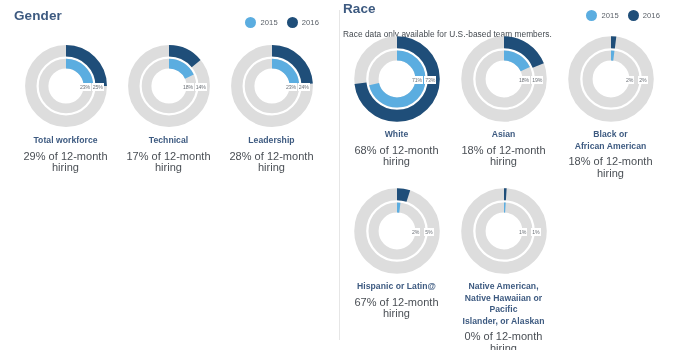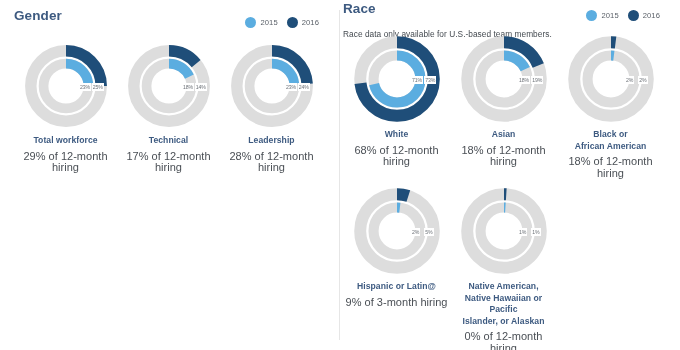--- a/index.html
+++ b/index.html
@@ -230,21 +230,21 @@
               <circle cx="50" cy="50" r="25.5" fill="none" stroke="#dddddd" stroke-width="11"></circle>
               <circle cx="50" cy="50" r="40" fill="none" stroke="#1f4e79" stroke-width="13" stroke-dasharray="12.566370614359172 251.32741228718345" transform="rotate(-90 50 50)"></circle>
               <circle cx="50" cy="50" r="25.5" fill="none" stroke="#5bade0" stroke-width="11" stroke-dasharray="3.204424506661589 160.22122533307945" transform="rotate(-90 50 50)"></circle>
             </svg>
             <div class="donut-labels">
               <span class="pct pct-in" style="left: 60.46px; top: 42.5px;">2%</span>
               <span class="pct pct-out" style="left: 73.8px; top: 42.5px;">5%</span>
             </div>
           </div>
           <div class="cap-title">Hispanic or Latin@</div>
-          <div class="cap-sub">9% of 3-month hiring</div>
+          <div class="cap-sub">67% of 12-month hiring</div>
         </div>
         <div class="cell">
           <div class="donut-wrap">
             <svg class="donut" width="92" height="92" viewBox="0 0 100 100">
               <circle cx="50" cy="50" r="40" fill="none" stroke="#dddddd" stroke-width="13"></circle>
               <circle cx="50" cy="50" r="25.5" fill="none" stroke="#dddddd" stroke-width="11"></circle>
               <circle cx="50" cy="50" r="40" fill="none" stroke="#1f4e79" stroke-width="13" stroke-dasharray="2.5132741228718345 251.32741228718345" transform="rotate(-90 50 50)"></circle>
               <circle cx="50" cy="50" r="25.5" fill="none" stroke="#5bade0" stroke-width="11" stroke-dasharray="1.6022122533307945 160.22122533307945" transform="rotate(-90 50 50)"></circle>
             </svg>
             <div class="donut-labels">

